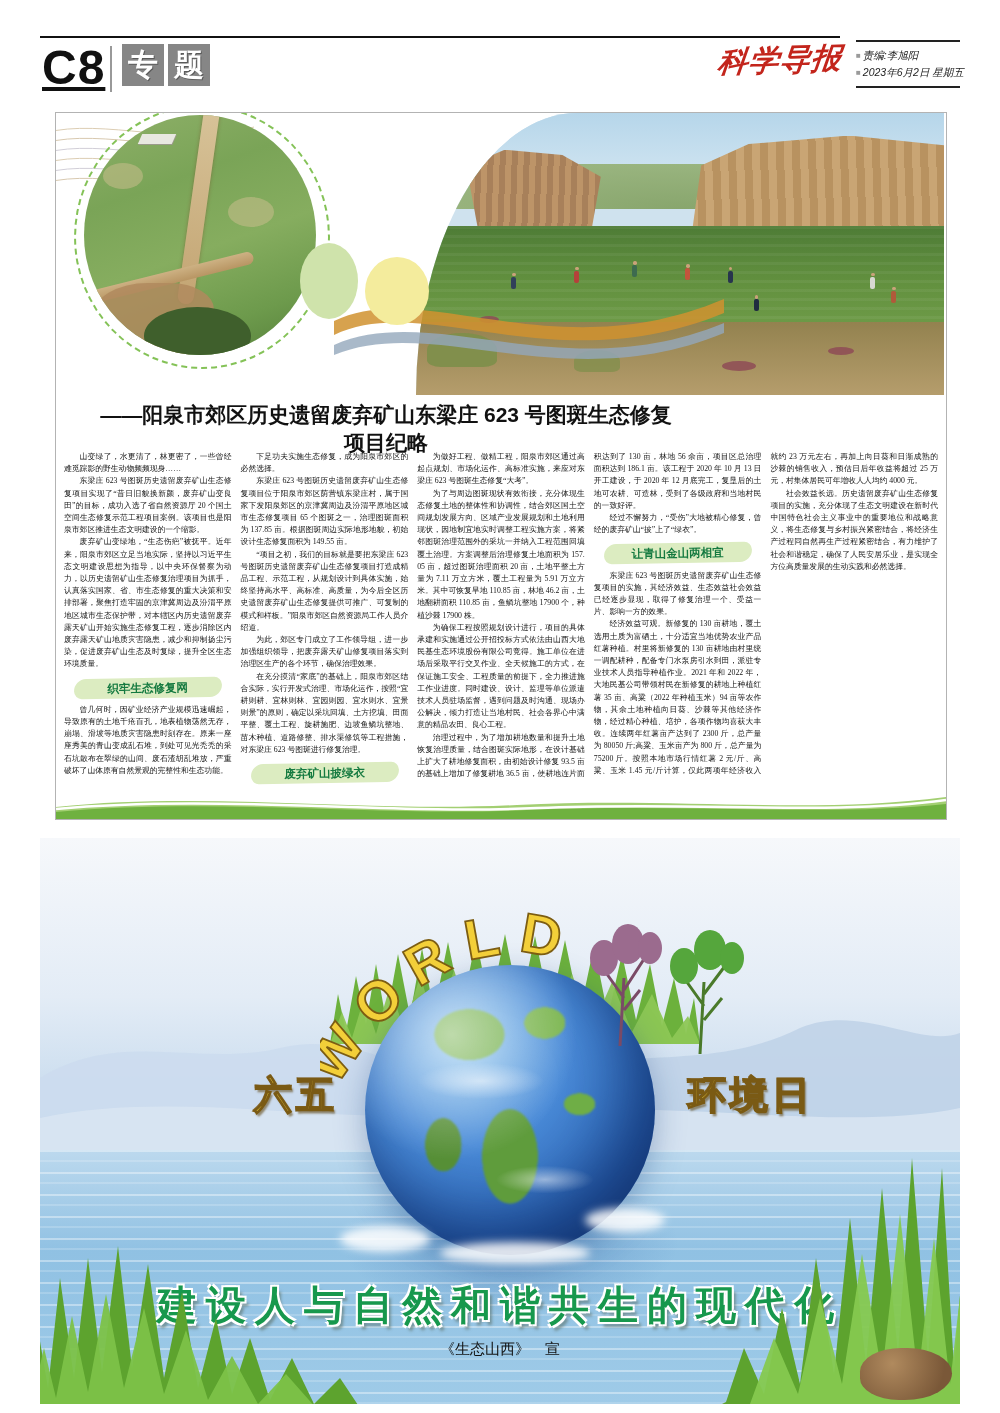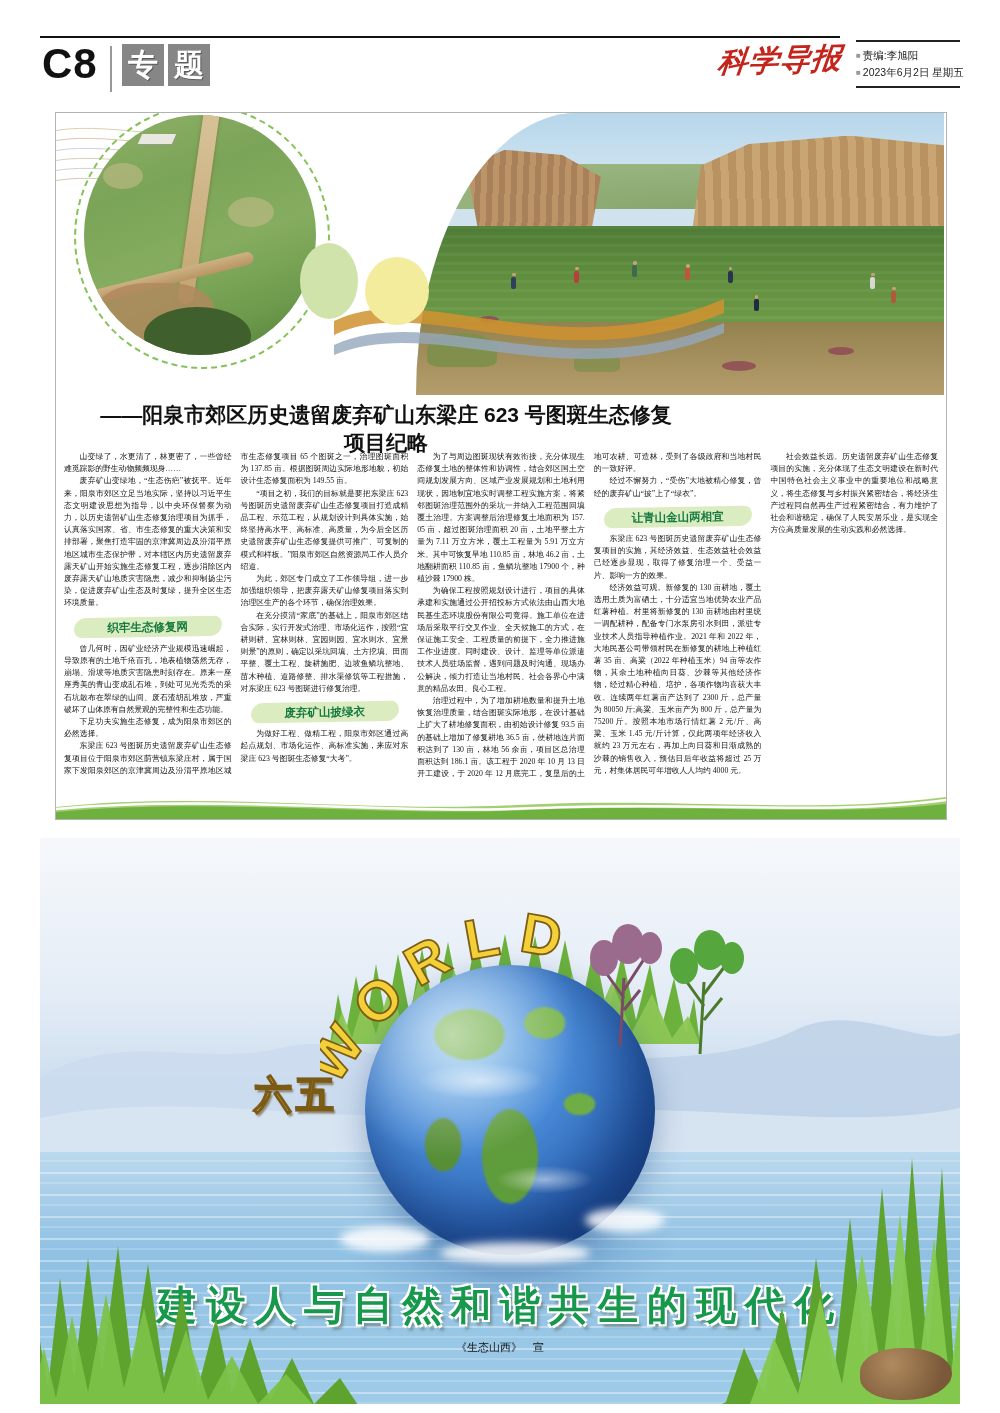--- a/index.html
+++ b/index.html
@@ -1,30 +1,30 @@
 <!DOCTYPE html>
 <html><head>
 <meta charset="utf-8">
 <style>
   html,body{margin:0;padding:0;background:#e8e8e8;}
   .page{position:relative;width:1000px;height:1413px;background:#ffffff;margin:0 auto;overflow:hidden;
         font-family:"Liberation Sans",sans-serif;color:#1a1a1a;}
 
   
   .top-rule{position:absolute;left:40px;top:36px;width:800px;height:2px;background:#111;}
-  .pageno{position:absolute;left:42px;top:40px;font-size:42px;font-weight:700;letter-spacing:1px;color:#111;}
+  .pageno{position:absolute;left:42px;top:40px;font-size:48px;font-weight:700;letter-spacing:1px;color:#111;text-decoration:underline;}
   .hdr-div{position:absolute;left:110px;top:46px;width:2px;height:46px;background:#999;}
   .section-badge{position:absolute;left:122px;top:44px;display:flex;gap:4px;}
   .section-badge b{display:inline-block;width:42px;height:42px;background:#868686;color:#fff;
       font-size:30px;font-weight:900;line-height:42px;text-align:center;text-shadow:1px 1px 0 #5a5a5a;}
   .masthead{position:absolute;left:718px;top:40px;width:135px;font-family:"DejaVu Serif",serif;
       font-style:italic;font-weight:700;font-size:30px;color:#c3251c;transform:skewX(-8deg) rotate(-2deg);
       letter-spacing:1px;white-space:nowrap;}
   .issue-box{position:absolute;left:856px;top:40px;width:104px;border-top:2px solid #222;border-bottom:2px solid #222;
-      padding:5px 0 5px 0;font-size:10.5px;line-height:16px;color:#222;}
+      padding:5px 0 5px 0;font-size:10.5px;line-height:16px;color:#222;font-style:italic;}
   .issue-box .row{white-space:nowrap;}
   .issue-box .blt{color:#9a9a9a;font-size:8px;margin-right:2px;vertical-align:1px;}
 
   
   .frame{position:absolute;left:55px;top:112px;width:890px;height:706px;border:1px solid #b3b3b3;background:#fff;overflow:hidden;}
 
   
   .guilloche{position:absolute;left:-12px;top:2px;z-index:1;}
 
   
@@ -117,21 +117,21 @@
 
   .env-label{position:absolute;z-index:7;font-size:38px;font-weight:900;color:#f7d83e;letter-spacing:4px;
       -webkit-text-stroke:1.5px #7a5a14;
       text-shadow:2px 3px 2px rgba(90,60,0,.55), -1px -1px 0 rgba(120,80,10,.8);}
   .env-left{left:214px;top:232px;text-align:center;}
   .env-right{left:648px;top:232px;}
 
   .slogan{position:absolute;left:0;top:440px;width:100%;z-index:8;text-align:center;
       font-size:40px;font-weight:900;letter-spacing:9px;color:#17984d;
       text-shadow:-2px -2px 0 #fff,2px -2px 0 #fff,-2px 2px 0 #fff,2px 2px 0 #fff,4px 5px 3px rgba(90,110,100,.6);}
-  .credit{position:absolute;left:0;top:502px;width:100%;z-index:8;text-align:center;font-size:11px;color:#111;}
+  .credit{position:absolute;left:0;top:502px;width:100%;z-index:8;text-align:center;font-size:15px;color:#111;}
 
   .grass-l{position:absolute;left:-10px;bottom:-4px;z-index:9;}
   .grass-r{position:absolute;right:-14px;bottom:-4px;z-index:9;}
   .stone{position:absolute;right:8px;bottom:4px;width:92px;height:52px;z-index:10;
       border-radius:48% 52% 55% 45%;background:radial-gradient(circle at 35% 30%,#b08a5e,#7a5838 75%);}
 </style>
 </head>
 <body>
 
 <div class="page">
@@ -199,20 +199,21 @@
       <path d="M0,60 C90,16 220,110 390,38 L390,52 C220,122 90,30 0,74 Z" fill="#d0922f" opacity="0.85"></path>
       <path d="M0,84 C100,40 230,128 390,62 L390,72 C230,138 100,52 0,94 Z" fill="#93a7bc" opacity="0.8"></path>
     </svg>
     <div class="deco-green"></div>
     <div class="deco-yellow"></div>
 
     <div class="subtitle">——阳泉市郊区历史遗留废弃矿山东梁庄 623 号图斑生态修复项目纪略</div>
 
     <div class="body-cols">
         <div class="para">山变绿了，水更清了，林更密了，一些曾经难觅踪影的野生动物频频现身……</div>
+        <div class="para">东梁庄 623 号图斑历史遗留废弃矿山生态修复项目实现了“昔日旧貌换新颜，废弃矿山变良田”的目标，成功入选了省自然资源厅 20 个国土空间生态修复示范工程项目案例。该项目也是阳泉市郊区推进生态文明建设的一个缩影。</div>
         <div class="para">废弃矿山变绿地，“生态伤疤”被抚平。近年来，阳泉市郊区立足当地实际，坚持以习近平生态文明建设思想为指导，以中央环保督察为动力，以历史遗留矿山生态修复治理项目为抓手，认真落实国家、省、市生态修复的重大决策和安排部署，聚焦打造牢固的京津冀周边及汾渭平原地区城市生态保护带，对本辖区内历史遗留废弃露天矿山开始实施生态修复工程，逐步消除区内废弃露天矿山地质灾害隐患，减少和抑制扬尘污染，促进废弃矿山生态及时复绿，提升全区生态环境质量。</div>
         <div class="subhead">织牢生态修复网</div>
         <div class="para">曾几何时，因矿业经济产业规模迅速崛起，导致原有的土地千疮百孔，地表植物荡然无存，崩塌、滑坡等地质灾害隐患时刻存在。原来一座座秀美的青山变成乱石堆，到处可见光秃秃的采石坑散布在翠绿的山间、废石渣胡乱堆放，严重破坏了山体原有自然景观的完整性和生态功能。</div>
         <div class="para">下足功夫实施生态修复，成为阳泉市郊区的必然选择。</div>
         <div class="para">东梁庄 623 号图斑历史遗留废弃矿山生态修复项目位于阳泉市郊区荫营镇东梁庄村，属于国家下发阳泉郊区的京津冀周边及汾渭平原地区城市生态修复项目 65 个图斑之一，治理图斑面积为 137.85 亩。根据图斑周边实际地形地貌，初始设计生态修复面积为 149.55 亩。</div>
         <div class="para">“项目之初，我们的目标就是要把东梁庄 623 号图斑历史遗留废弃矿山生态修复项目打造成精品工程、示范工程，从规划设计到具体实施，始终坚持高水平、高标准、高质量，为今后全区历史遗留废弃矿山生态修复提供可推广、可复制的模式和样板。”阳泉市郊区自然资源局工作人员介绍道。</div>
         <div class="para">为此，郊区专门成立了工作领导组，进一步加强组织领导，把废弃露天矿山修复项目落实到治理区生产的各个环节，确保治理效果。</div>
         <div class="para">在充分摸清“家底”的基础上，阳泉市郊区结合实际，实行开发式治理、市场化运作，按照“宜耕则耕、宜林则林、宜园则园、宜水则水、宜景则景”的原则，确定以采坑回填、土方挖填、田面平整、覆土工程、旋耕施肥、边坡鱼鳞坑整地、苗木种植、道路修整、排水渠修筑等工程措施，对东梁庄 623 号图斑进行修复治理。</div>
         <div class="subhead">废弃矿山披绿衣</div>
         <div class="para">为做好工程、做精工程，阳泉市郊区通过高起点规划、市场化运作、高标准实施，来应对东梁庄 623 号图斑生态修复“大考”。</div>
@@ -279,20 +280,21 @@
         <path d="M120,168 L124,96 M124,120 L104,92 M124,108 L148,76 M124,134 L142,112"></path>
       </g>
       <g fill="#55a63c">
         <ellipse cx="104" cy="80" rx="14" ry="18"></ellipse>
           <ellipse cx="130" cy="64" rx="16" ry="20"></ellipse>
           <ellipse cx="152" cy="72" rx="12" ry="16"></ellipse>
       </g>
     </svg>
 
     <div class="env-label env-left">六五</div>
+    <div class="env-label env-right">环境日</div>
 
     <div class="slogan">建设人与自然和谐共生的现代化</div>
     <div class="credit">《生态山西》　宣</div>
 
     <svg class="grass-l" width="330" height="170" viewBox="0 0 330 170">
       <path d="M0,170 L6,80 L18,150 L30,40 L44,140 L58,20 L72,134 L88,8 L102,130 L118,26 L134,140 L152,54 L168,150 L186,80 L202,156 L220,100 L240,162 L262,120 L284,166 L310,140 L330,170 Z" fill="#5da32e"></path>
       <path d="M0,170 L14,110 L26,160 L42,78 L58,154 L76,56 L94,150 L114,70 L134,156 L156,92 L178,162 L202,118 L228,166 L256,136 L286,170 Z" fill="#7cc248" opacity="0.95"></path>
     </svg>
     <svg class="grass-r" width="260" height="250" viewBox="0 0 260 250">
       <path d="M260,250 L254,40 L240,210 L228,10 L214,200 L198,0 L184,196 L168,30 L152,206 L136,60 L120,216 L102,100 L86,226 L68,150 L50,236 L30,190 L12,244 L0,250 Z" fill="#5da32e"></path>

